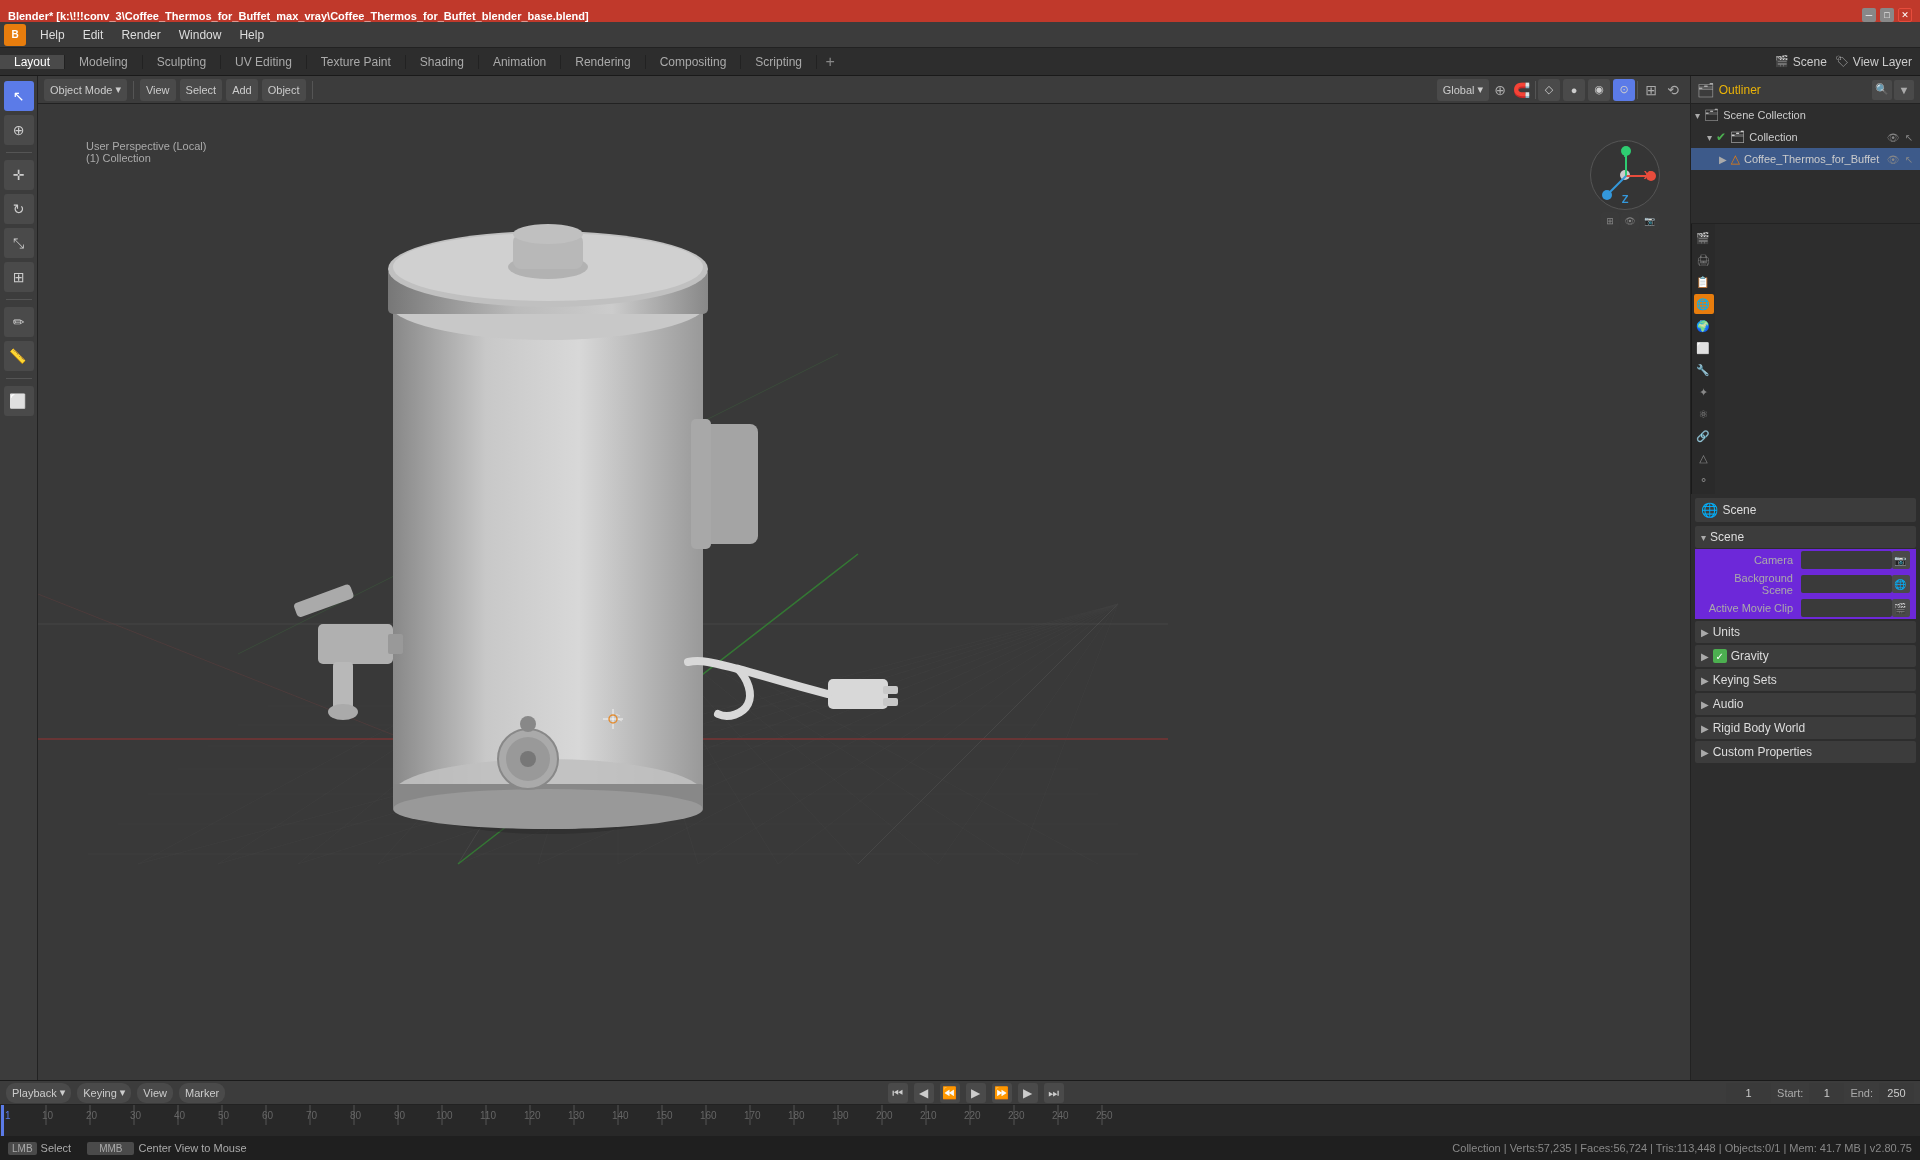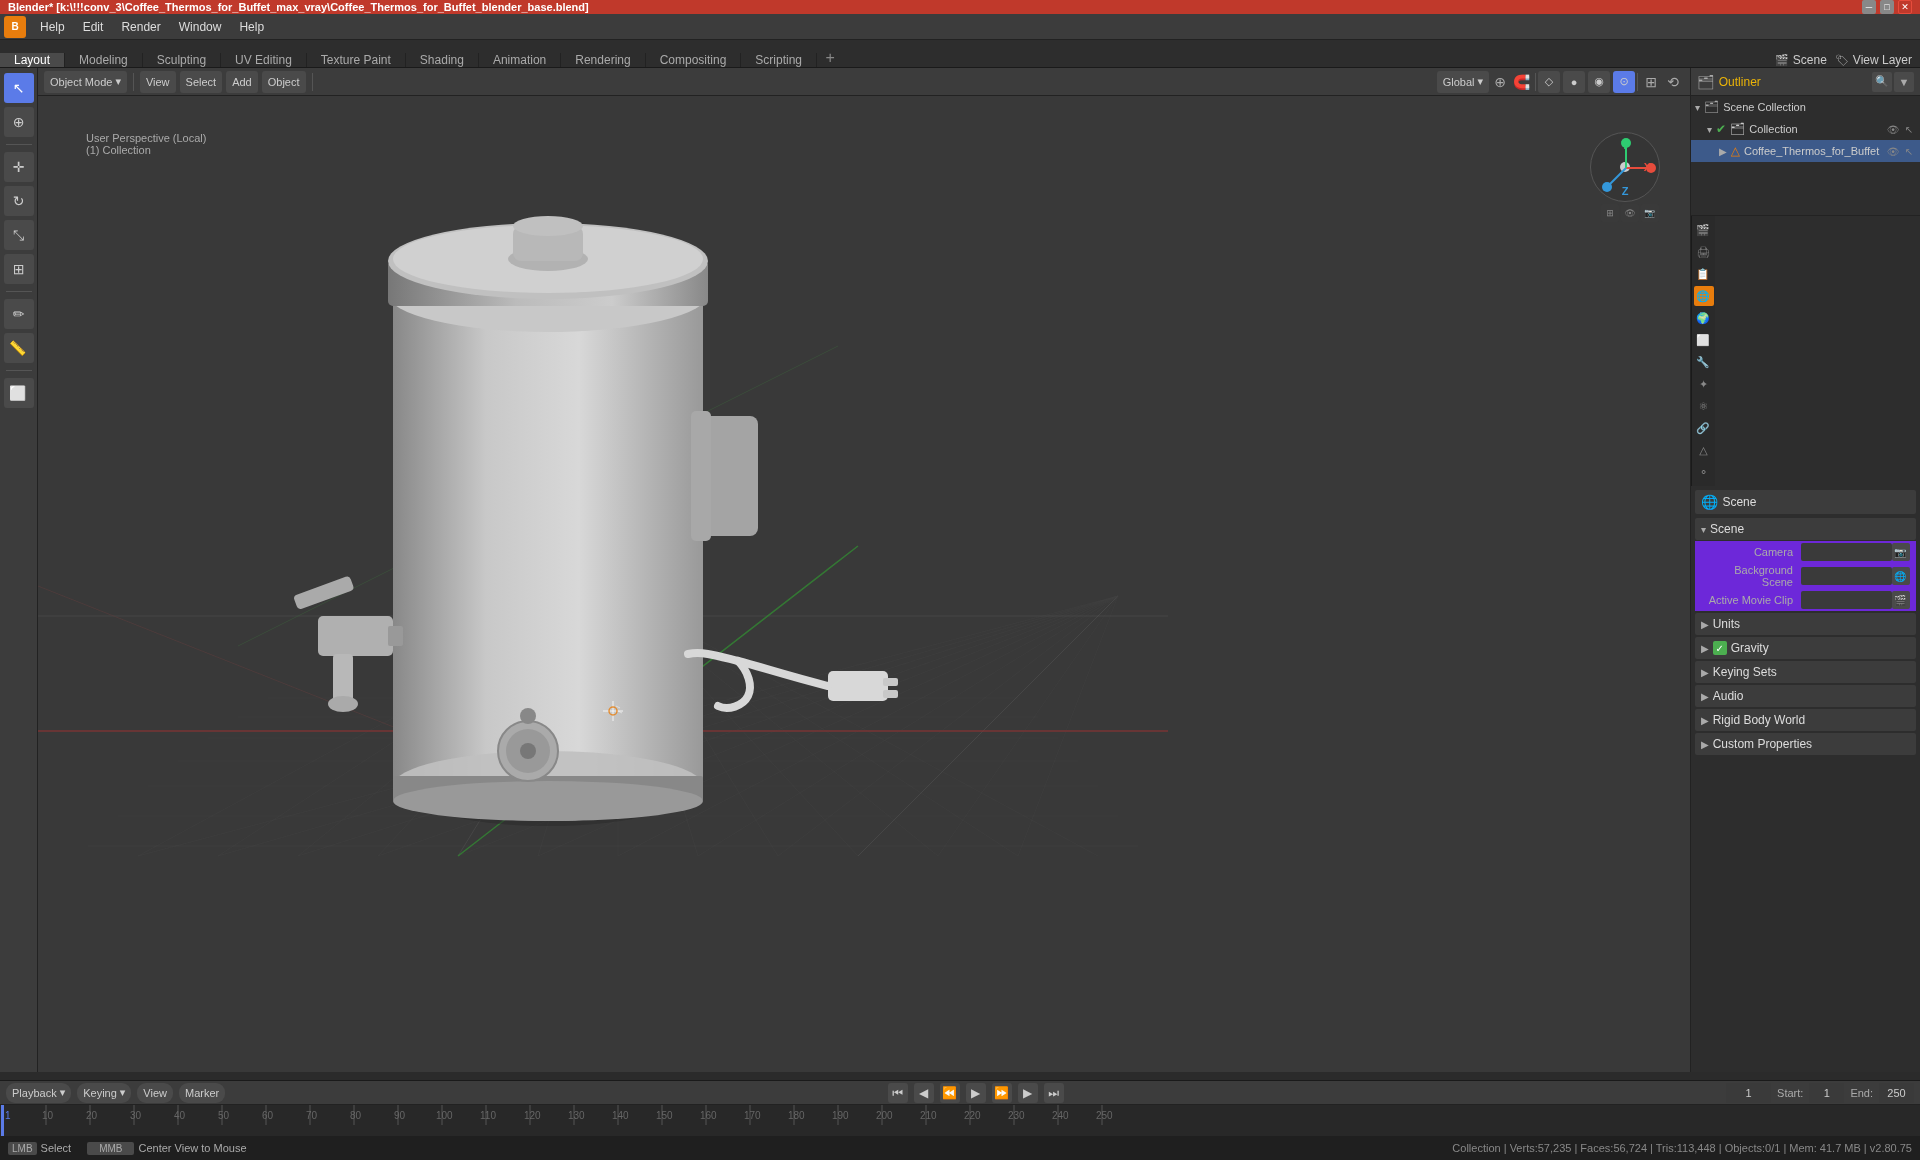--- a/index.html
+++ b/index.html
@@ -9,24 +9,24 @@
       background: #2b2b2b;
       font-family: 'Segoe UI', Arial, sans-serif;
       font-size: 12px;
       color: #cccccc;
       overflow: hidden;
     }
 
     
     #title-bar {
       width: 100%;
-      height: 14px;
+      height: 22px;
       background: #c0392b;
       display: flex;
-      align-items: center;
+      align-items: flex-end;
       padding: 0 8px;
       justify-content: space-between;
     }
     #title-bar .title {
       color: white;
       font-size: 11px;
       font-weight: bold;
     }
     #title-bar .window-controls {
       display: flex;
@@ -79,21 +79,21 @@
       font-size: 12px;
       color: #ddd;
     }
 
     
     #workspace-tabs {
       width: 100%;
       height: 28px;
       background: #2d2d2d;
       display: flex;
-      align-items: flex-end;
+      align-items: center;
       padding: 0;
       border-bottom: 1px solid #1a1a1a;
     }
     .ws-tab {
       padding: 0 14px;
       display: flex;
       align-items: center;
       cursor: pointer;
       font-size: 12px;
       color: #aaa;

